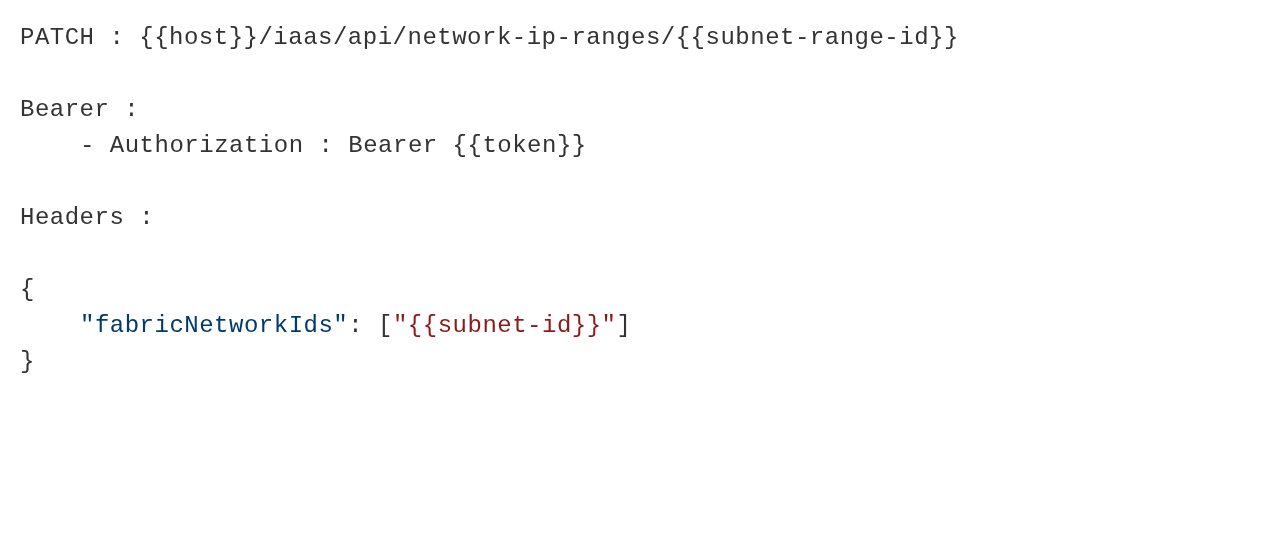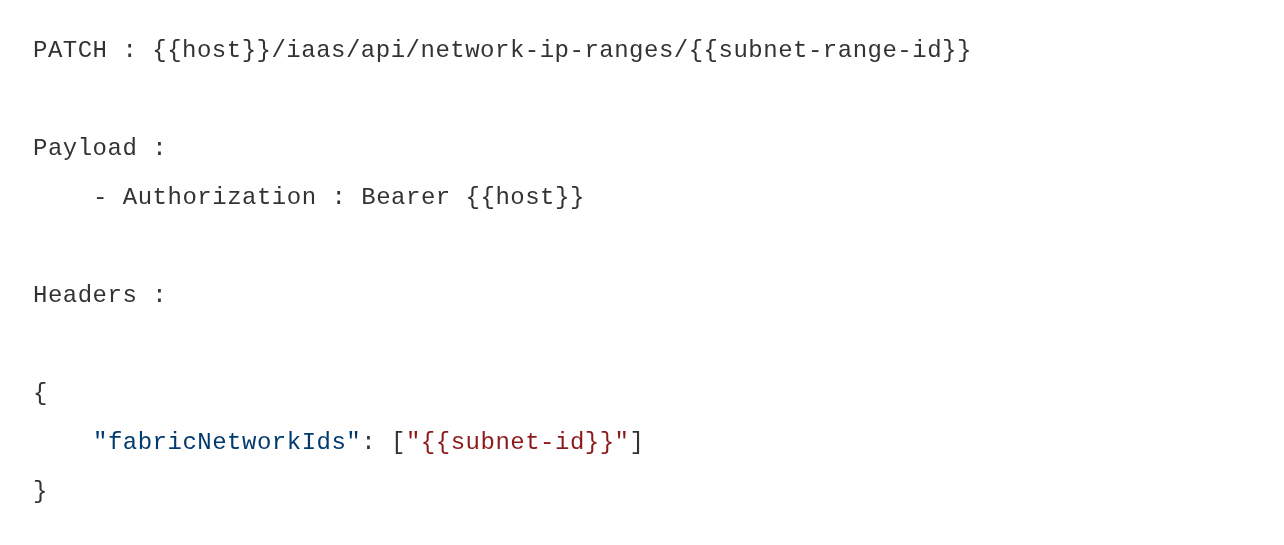--- a/index.html
+++ b/index.html
@@ -6,21 +6,21 @@
       margin: 0;
       padding: 20px;
       background: #ffffff;
       font-family: Consolas, 'Courier New', monospace;
       font-size: 24px;
       line-height: 1.5;
       color: #333333;
       letter-spacing: 0.5px;
     }
     .line {
-      margin: 13px;
+      margin: 0;
       white-space: pre;
     }
     .blank-line {
       height: 36px;
     }
     .indent-1 {
       padding-left: 60px;
     }
     .json-key {
       color: #003A6E;
@@ -32,22 +32,22 @@
       color: #333333;
     }
   </style>
 </head>
 <body>
 
 <div class="line"><span>PATCH</span><span> : </span><span>{{host}}/iaas/api/network-ip-ranges/{{subnet-range-id}}</span></div>
 
 <div class="blank-line"></div>
 
-<div class="line">Payload :</div>
-<div class="line indent-1"><span>- </span><span>Authorization</span><span> : </span><span>Bearer {{host}}</span></div>
+<div class="line">Bearer :</div>
+<div class="line indent-1"><span>- </span><span>Authorization</span><span> : </span><span>Bearer {{token}}</span></div>
 
 <div class="blank-line"></div>
 
 <div class="line">Headers :</div>
 
 <div class="blank-line"></div>
 
 <div class="line"><span class="json-brace">{</span></div>
 <div class="line indent-1"><span class="json-key">"fabricNetworkIds"</span><span class="json-brace">: </span><span class="json-brace">[</span><span class="json-string">"{{subnet-id}}"</span><span class="json-brace">]</span></div>
 <div class="line"><span class="json-brace">}</span></div>

